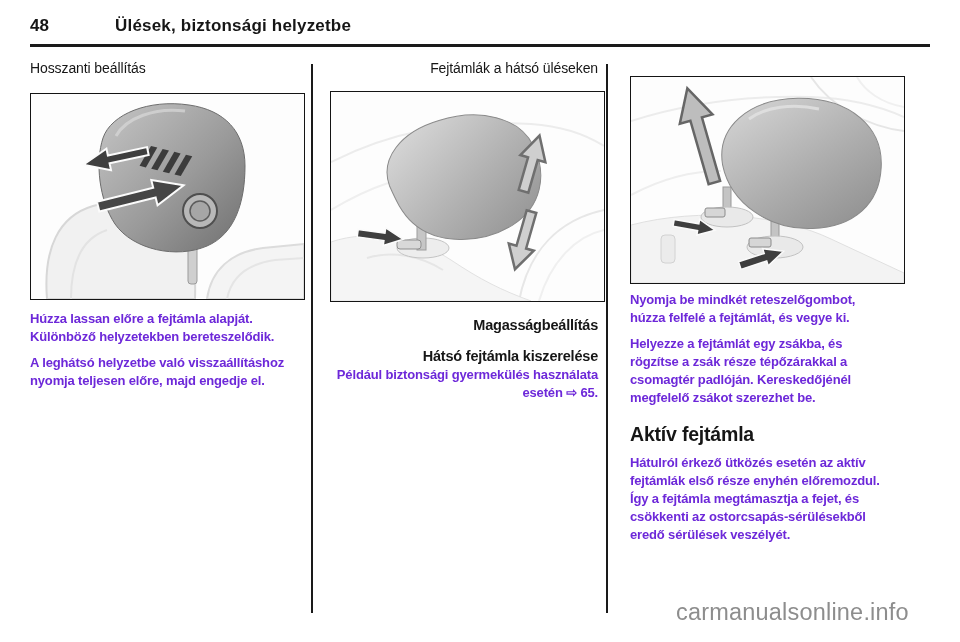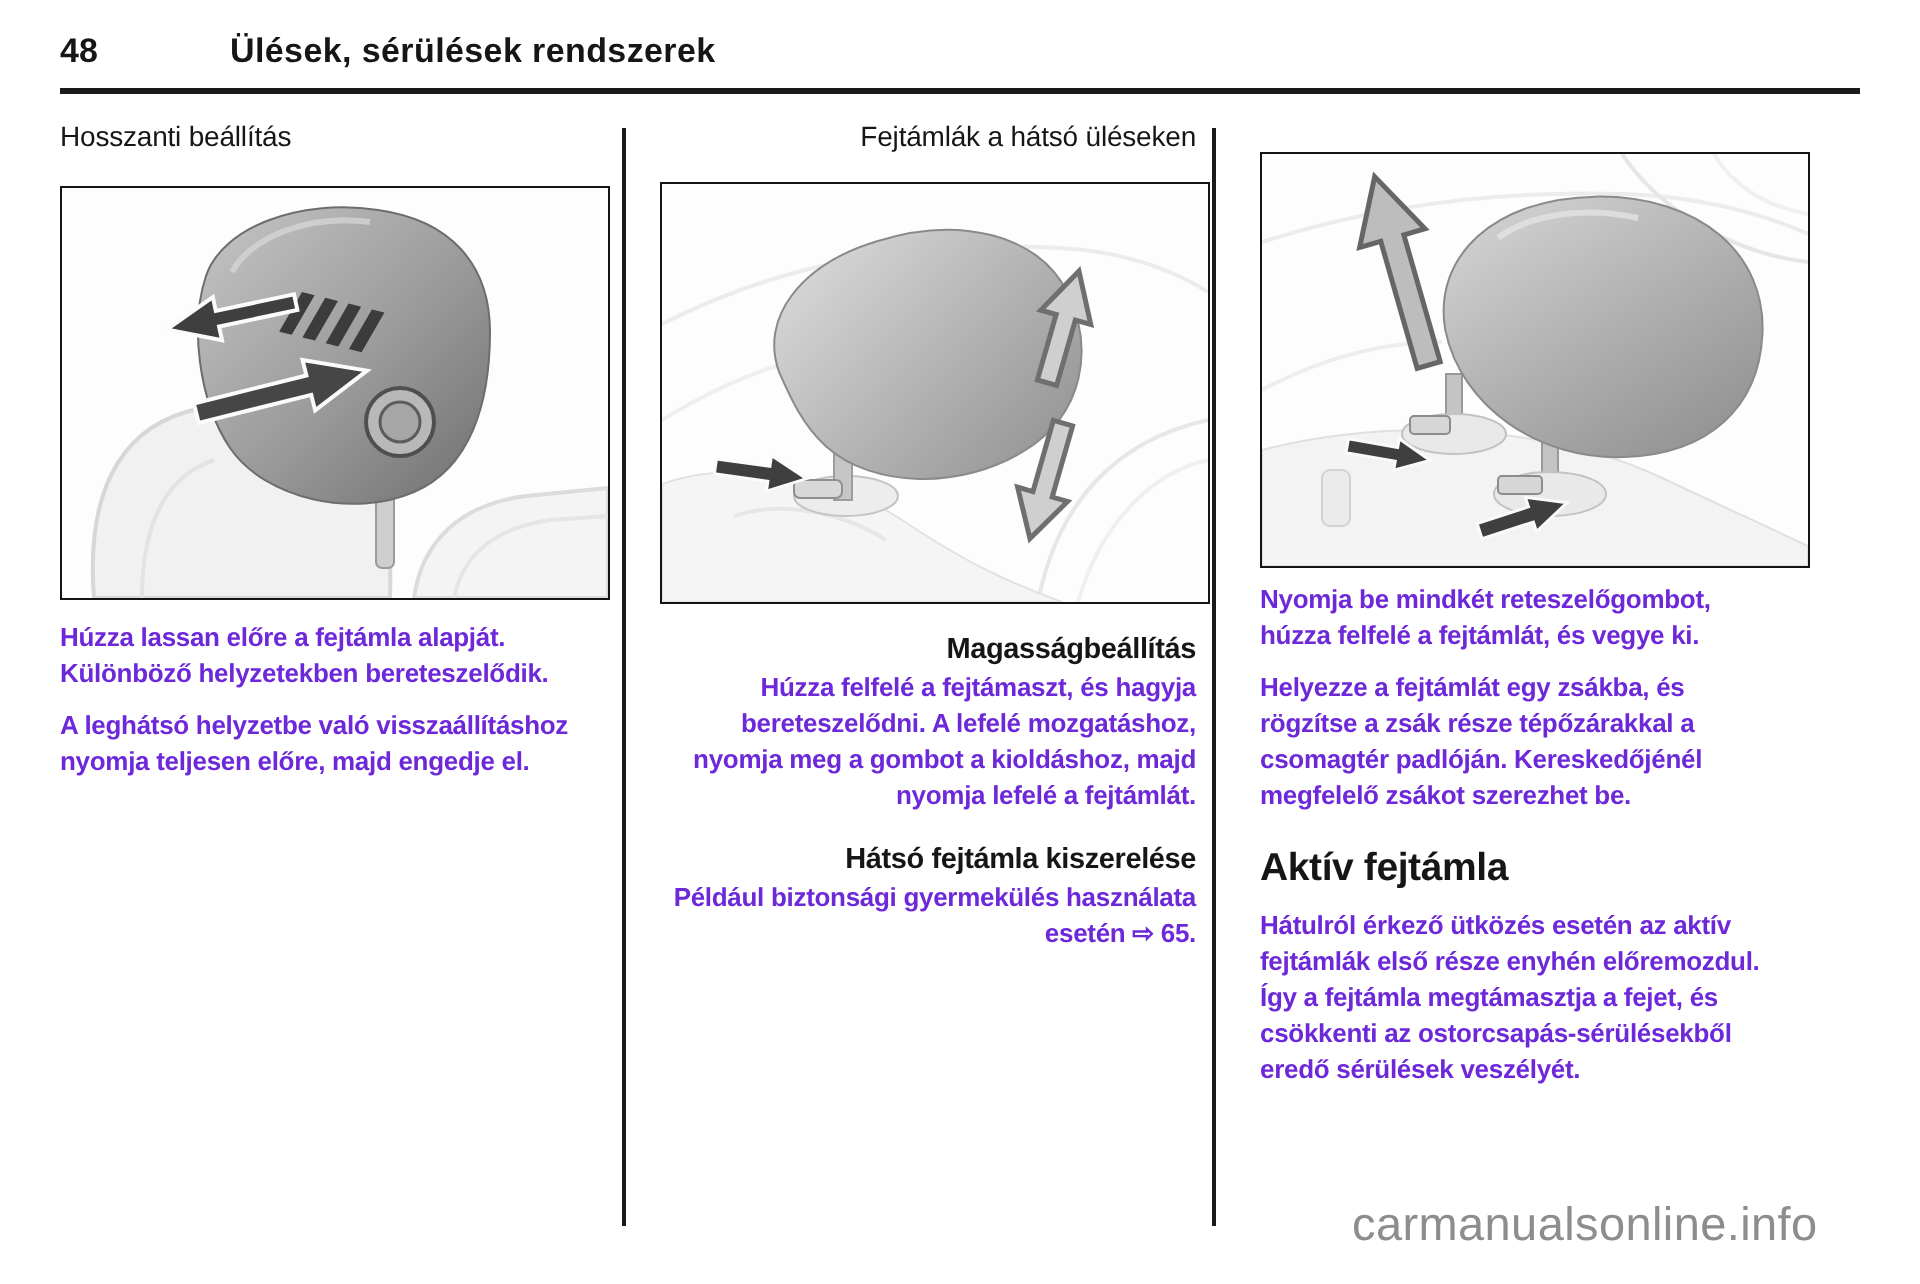--- a/index.html
+++ b/index.html
@@ -36,21 +36,21 @@
     position:absolute;left:676px;top:599px;font-size:23.5px;color:#8d8d8d;
     letter-spacing:.2px;white-space:nowrap;
   }
 </style>
 </head>
 <body>
 
 <div class="page">
 
   <div class="pageno">48</div>
-  <div class="htitle">Ülések, sérülések rendszerek</div>
+  <div class="htitle">Ülések, biztonsági helyzetbe</div>
   <div class="hrule"></div>
   <div class="vdiv vdiv1"></div>
   <div class="vdiv vdiv2"></div>
 
   <section class="col col1">
     <h2 class="colhead">Hosszanti beállítás</h2>
 
     <figure class="illus">
       <svg viewBox="0 0 273 205">
         <defs>
@@ -118,21 +118,20 @@
         <g transform="translate(188,116) rotate(16)">
           <polygon points="13,60 0,37 8,37 8,0 18,0 18,37 26,37" fill="#cfcfcf" stroke="#6f6f6f" stroke-width="2.5"></polygon>
         </g>
         <g transform="translate(28,132) rotate(8)">
           <polygon points="46,9 27,0 27,5.5 0,5.5 0,13 27,13 27,18" fill="#3f3f3f" stroke="#fbfbfb" stroke-width="1.5"></polygon>
         </g>
       </svg>
     </figure>
 
     <h3 class="subhead">Magasságbeállítás</h3>
-    <p class="body afterimg">Húzza felfelé a fejtámaszt, és hagyja bereteszelődni. A lefelé mozgatáshoz, nyomja meg a gombot a kioldáshoz, majd nyomja lefelé a fejtámlát.</p>
     <h3 class="subhead">Hátsó fejtámla kiszerelése</h3>
     <p class="body afterimg">Például biztonsági gyermekülés használata esetén ⇨ 65.</p>
   </section>
 
   <section class="col col3">
 
     <figure class="illus">
       <svg viewBox="0 0 273 206">
         <defs>
           <linearGradient id="hg3" x1="0" y1="0" x2="1" y2="1">

